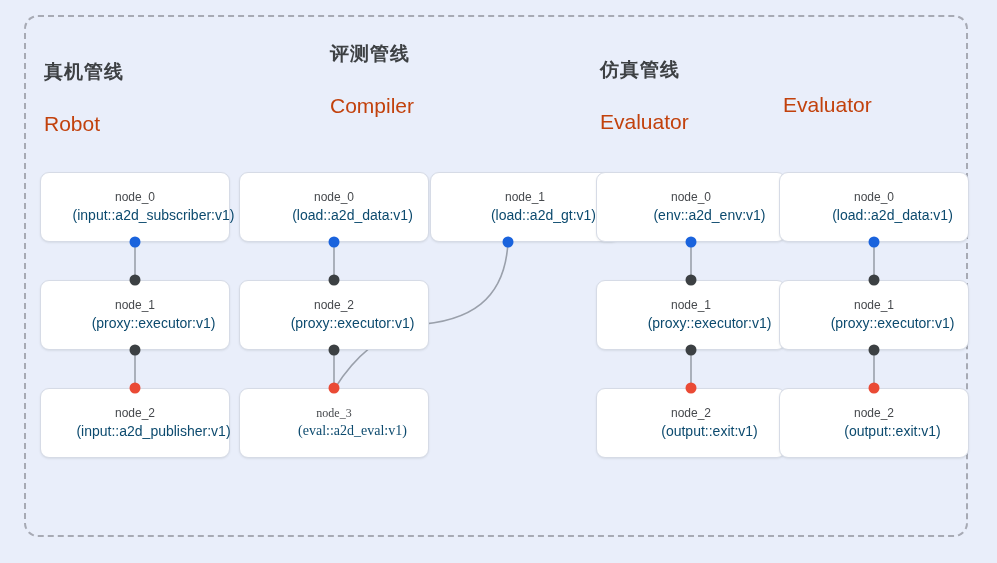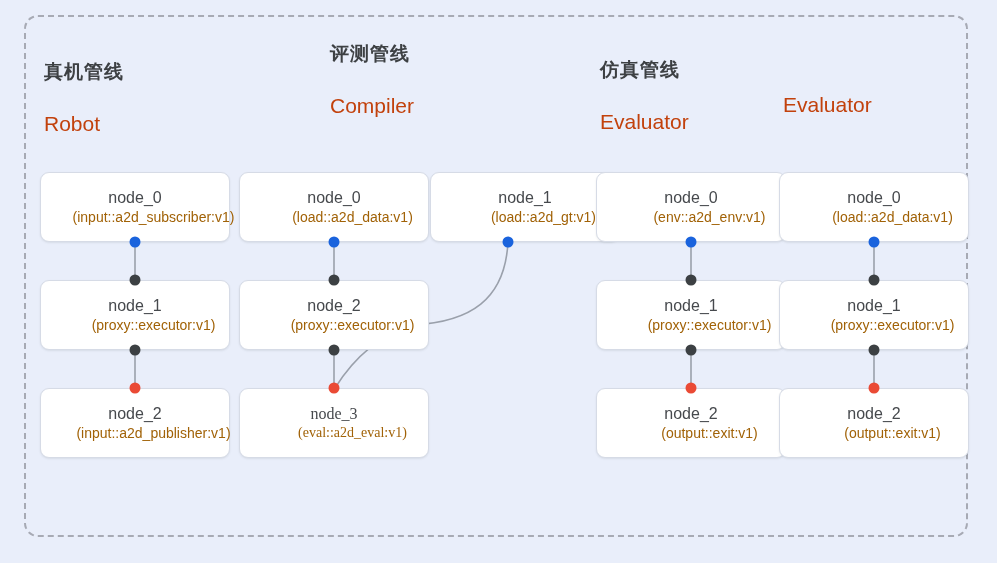--- a/index.html
+++ b/index.html
@@ -66,27 +66,27 @@
     border-radius: 9px;
     box-shadow: 0 1px 2px rgba(60,64,67,0.10);
     display: flex;
     flex-direction: column;
     align-items: center;
     justify-content: center;
     width: 190px;
     height: 70px;
   }
   .node-name {
-    font-size: 16px;
+    font-size: 12px;
     color: #46494d;
     line-height: 1.35;
   }
   .node-type {
     font-size: 14px;
-    color: #a16207;
+    color: #0c4a6e;
     line-height: 1.35;
     margin-left: 37px;
   }
 
   
   .port {
     position: absolute;
     width: 11px;
     height: 11px;
     border-radius: 50%;

